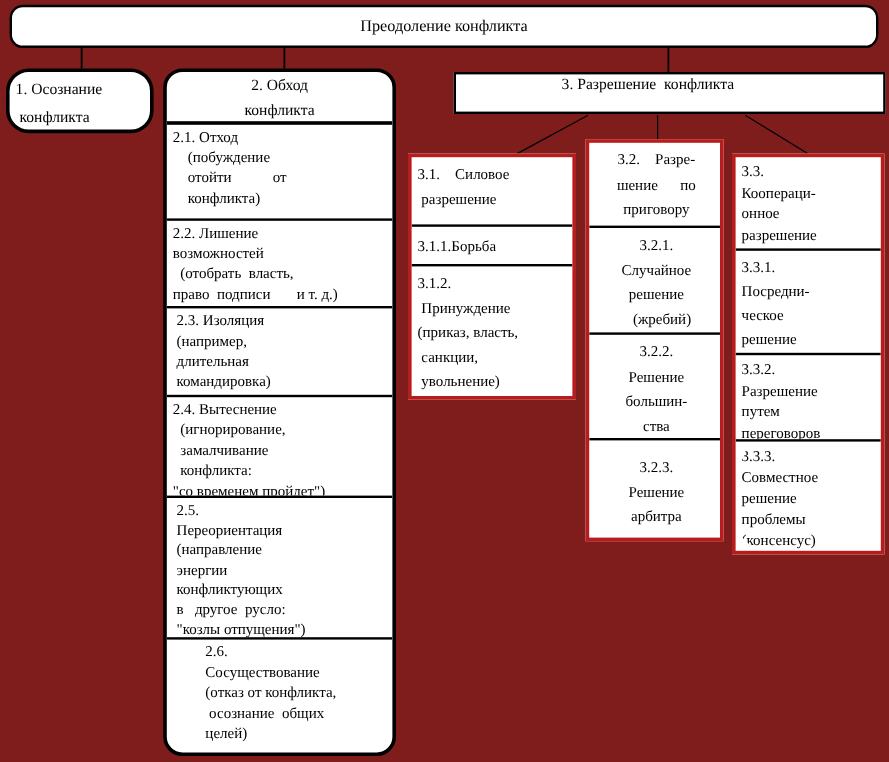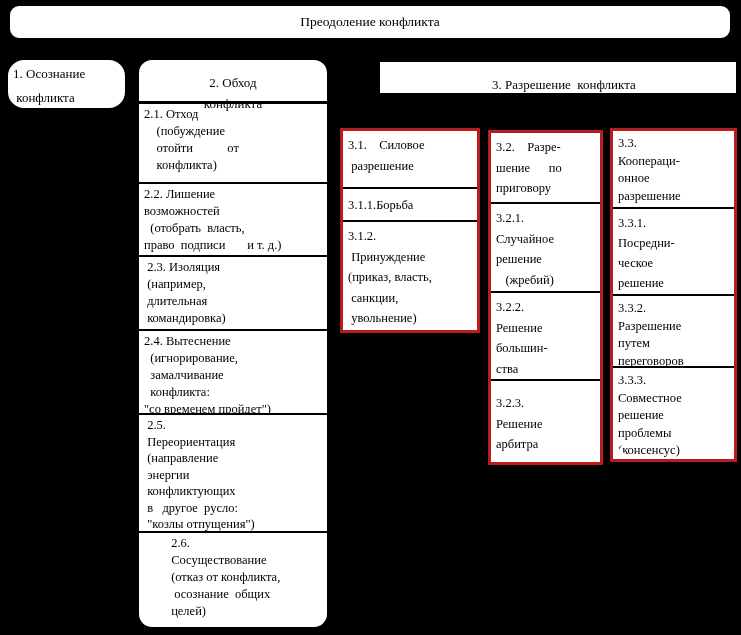--- a/index.html
+++ b/index.html
@@ -2,21 +2,21 @@
 <html><head>
 <meta charset="utf-8">
 <style>
   * { box-sizing: border-box; margin: 0; padding: 0; }
   html, body { background: #fff; }
   body {
     width: 741px; height: 635px;
     font-family: "Liberation Serif", "DejaVu Serif", serif;
     color: #000;
   }
-  .canvas { position: relative; width: 741px; height: 635px; background: #000000; overflow: hidden; }
+  .canvas { position: relative; width: 741px; height: 635px; background: #7f1d1d; overflow: hidden; }
   .connectors { position: absolute; left: 0; top: 0; width: 741px; height: 635px; pointer-events: none; }
   .box { position: absolute; background: #fff; border: 2px solid #000; }
   .txt { white-space: pre-wrap; }
 
   .top-box {
     left: 8px; top: 4px; width: 724px; height: 36px;
     border-radius: 11px; border-width: 2px;
     display: flex; align-items: center; justify-content: center;
     font-size: 13.5px;
   }
@@ -27,46 +27,46 @@
     font-size: 13px; line-height: 24px; border-radius: 19px;
   }
 
   .box2 {
     left: 136px; top: 57px; width: 194px; height: 573px;
     border-width: 3px; border-radius: 16px;
     overflow: hidden;
   }
   .box2-header {
     height: 44px; text-align: center;
-    font-size: 13px; line-height: 21px; padding-top: 12px;
+    font-size: 13px; line-height: 21px; padding-top: 0;
     border-bottom: 3px solid #000;
   }
   .b2-item {
     font-size: 12.5px; line-height: 17px;
     padding: 2px 3px 0 5px; overflow: hidden;
     border-bottom: 2px solid #000;
   }
   .b2-item.last { border-bottom: none; margin-left: 24px; }
   .h-i1 { height: 80px; }
   .h-i2 { height: 73px; }
   .h-i3 { height: 74px; }
   .h-i4 { height: 84px; }
   .h-i5 { height: 118px; line-height: 16.5px; }
   .h-i6 { height: 94px; }
 
   .box3 {
     left: 378px; top: 60px; width: 360px; height: 35px;
     border-width: 2px;
-    display: flex; align-items: flex-end;
-    padding-left: 112px; font-size: 13px;
+    display: flex; align-items: flex-start;
+    padding-left: 88px; font-size: 13px;
   }
 
   .col { position: absolute; background: #fff; border: 3px solid #b91c1c; overflow: hidden; }
   .col31 { left: 340px; top: 128px; width: 140px; height: 205px; }
-  .col32 { left: 488px; top: 130px; width: 115px; height: 335px; }
+  .col32 { left: 488px; top: 116px; width: 115px; height: 335px; text-align: center; }
   .col33 { left: 610px; top: 128px; width: 127px; height: 334px; }
   .sec {
     font-size: 12.5px; line-height: 20.5px;
     padding: 4px 2px 0 5px; overflow: hidden;
     border-bottom: 2px solid #000;
   }
   .sec.last { border-bottom: none; }
   .col33 .sec { line-height: 17.5px; }
   .s31-0 { height: 58px; }
   .s31-1 { height: 33px; padding-top: 6px; }

